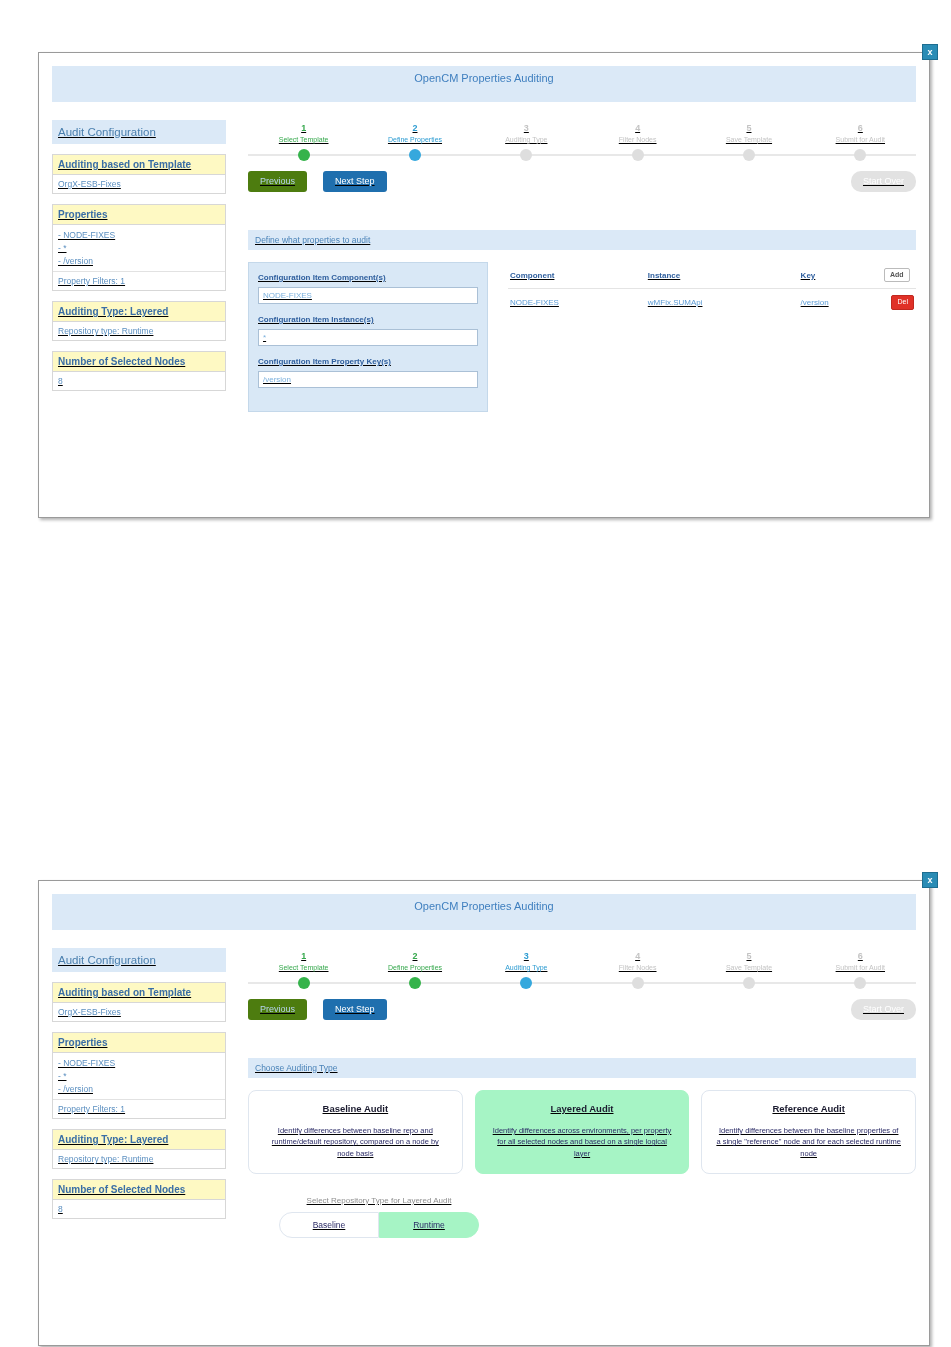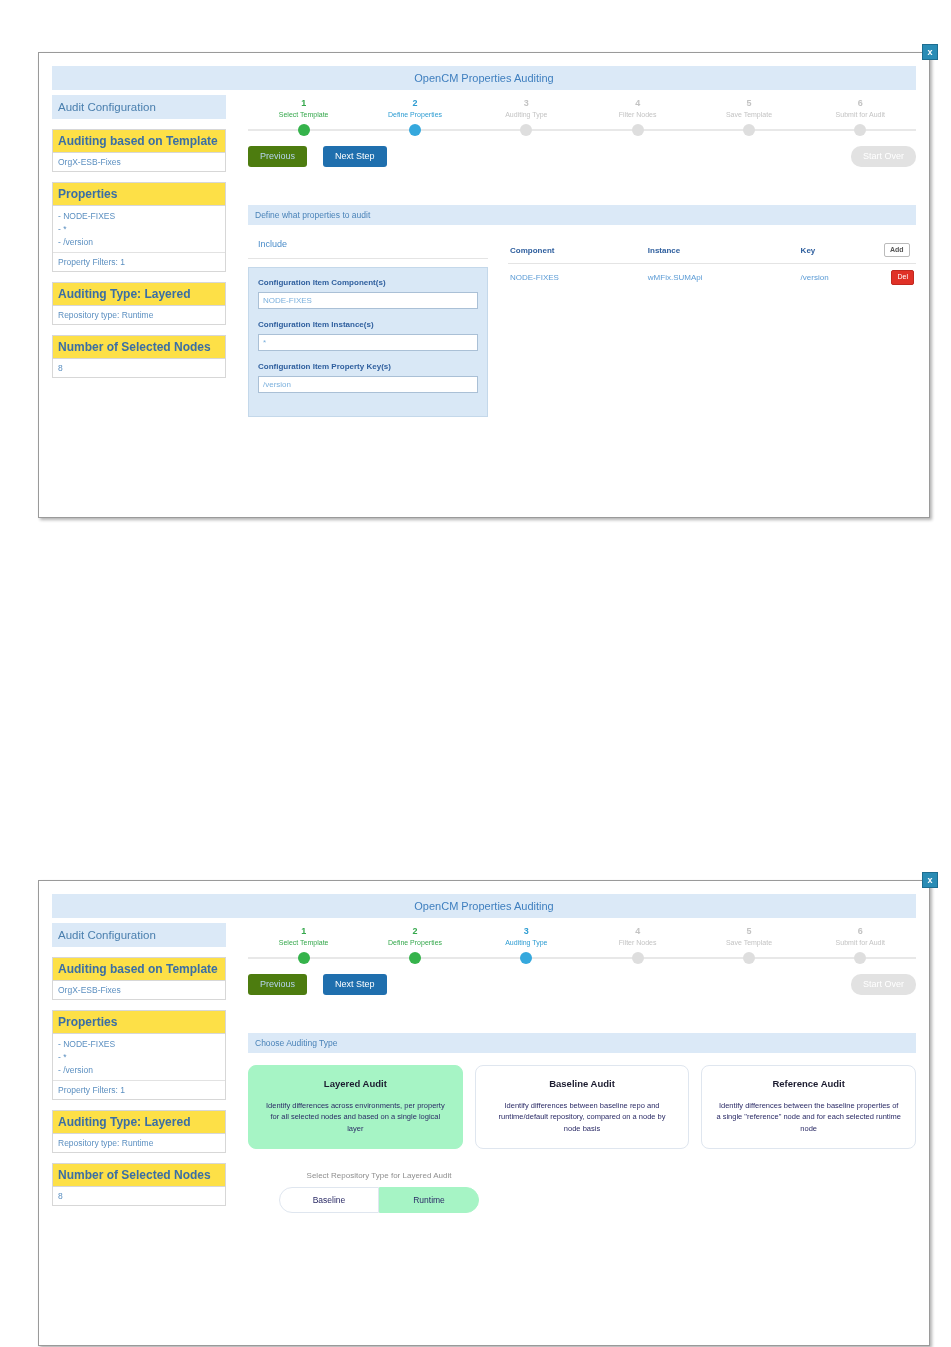--- a/index.html
+++ b/index.html
@@ -31,45 +31,45 @@
     font-size: 9px;
     font-weight: bold;
     line-height: 14px;
     text-align: center;
     cursor: pointer;
     z-index: 5;
   }
 
   .title-bar {
     margin: 13px 13px 0 13px;
-    height: 24px;
+    height: 36px;
     background: #dbe9f7;
     color: #3f7fbf;
     font-size: 11px;
     line-height: 24px;
     text-align: center;
   }
 
-  .body-wrap { display: flex; padding: 5px 13px 0 13px; }
+  .body-wrap { display: flex; padding: 18px 13px 0 13px; text-decoration: underline; }
 
   
   .sidebar { width: 174px; flex: none; }
   .sidebar-title {
     background: #dbe9f7;
     color: #4a7fae;
     font-size: 11.5px;
     padding: 6px 6px;
     margin-bottom: 10px;
   }
   .card { border: 1px solid #d7d7d7; margin-bottom: 10px; background:#fff; }
   .card-head {
-    background: #fde047;
+    background: #fef9c3;
     border-bottom: 1px solid #d7d7d7;
     color: #3a6ea5;
-    font-size: 12px;
+    font-size: 10px;
     font-weight: bold;
     padding: 4px 5px;
   }
   .card-body {
     color: #5b8fc0;
     font-size: 8.5px;
     padding: 4px 5px;
   }
   .card-body div { line-height: 1.5; }
   .card-sub {
@@ -330,21 +330,20 @@
       <div class="btnrow">
         <div class="btn btn-prev">Previous</div>
         <div class="btn btn-next">Next Step</div>
         <div class="btn btn-start">Start Over</div>
       </div>
 
       <div class="section-head">Define what properties to audit</div>
 
       <div class="cols">
         <div class="col-inc">
-          <div class="col-hdr">Include</div>
           <div class="include-box">
             <div class="field-lbl">Configuration Item Component(s)</div>
             <textarea class="ta" style="">NODE-FIXES</textarea>
             <div class="field-lbl">Configuration Item Instance(s)</div>
             <textarea class="ta" style="">*</textarea>
             <div class="field-lbl">Configuration Item Property Key(s)</div>
             <textarea class="ta" style="">/version</textarea>
           </div>
         </div>
 
@@ -465,27 +464,27 @@
 
       <div class="btnrow">
         <div class="btn btn-prev">Previous</div>
         <div class="btn btn-next">Next Step</div>
         <div class="btn btn-start">Start Over</div>
       </div>
 
       <div class="section-head">Choose Auditing Type</div>
 
       <div class="type-cards">
+        <div class="type-card unsel">
+          <div class="type-title">Baseline Audit</div>
+          <div class="type-desc">Identify differences between baseline repo and runtime/default repository, compared on a node by node basis</div>
+        </div>
         <div class="type-card sel">
           <div class="type-title">Layered Audit</div>
           <div class="type-desc">Identify differences across environments, per property for all selected nodes and based on a single logical layer</div>
-        </div>
-        <div class="type-card unsel">
-          <div class="type-title">Baseline Audit</div>
-          <div class="type-desc">Identify differences between baseline repo and runtime/default repository, compared on a node by node basis</div>
         </div>
         <div class="type-card unsel">
           <div class="type-title">Reference Audit</div>
           <div class="type-desc">Identify differences between the baseline properties of a single "reference" node and for each selected runtime node</div>
         </div>
       </div>
 
       <div class="repo-label">Select Repository Type for Layered Audit</div>
       <div class="repo-toggle">
         <div class="repo-opt off">Baseline</div>

